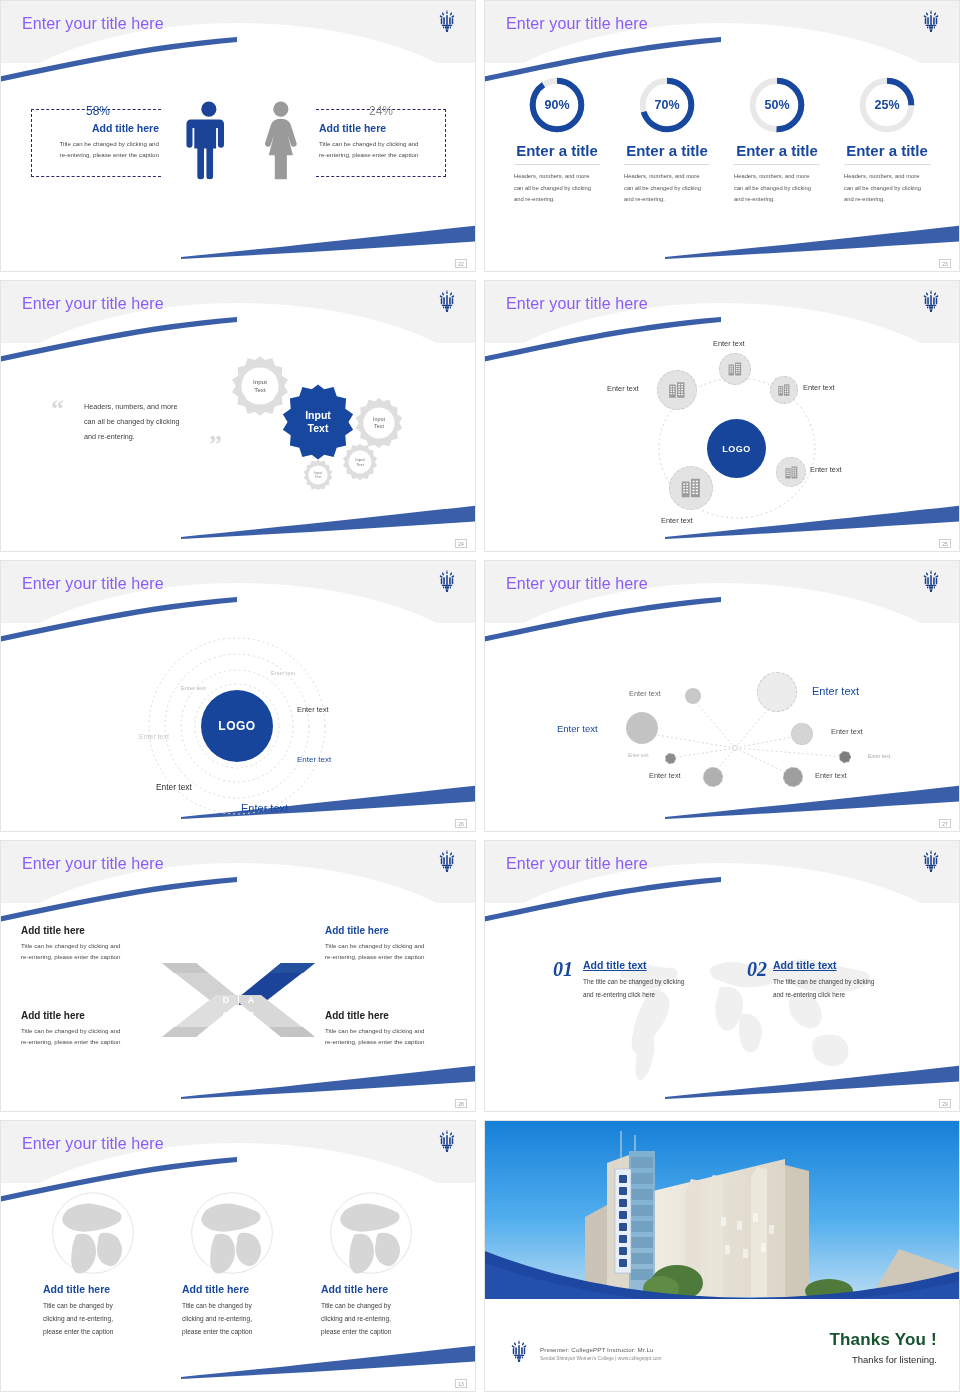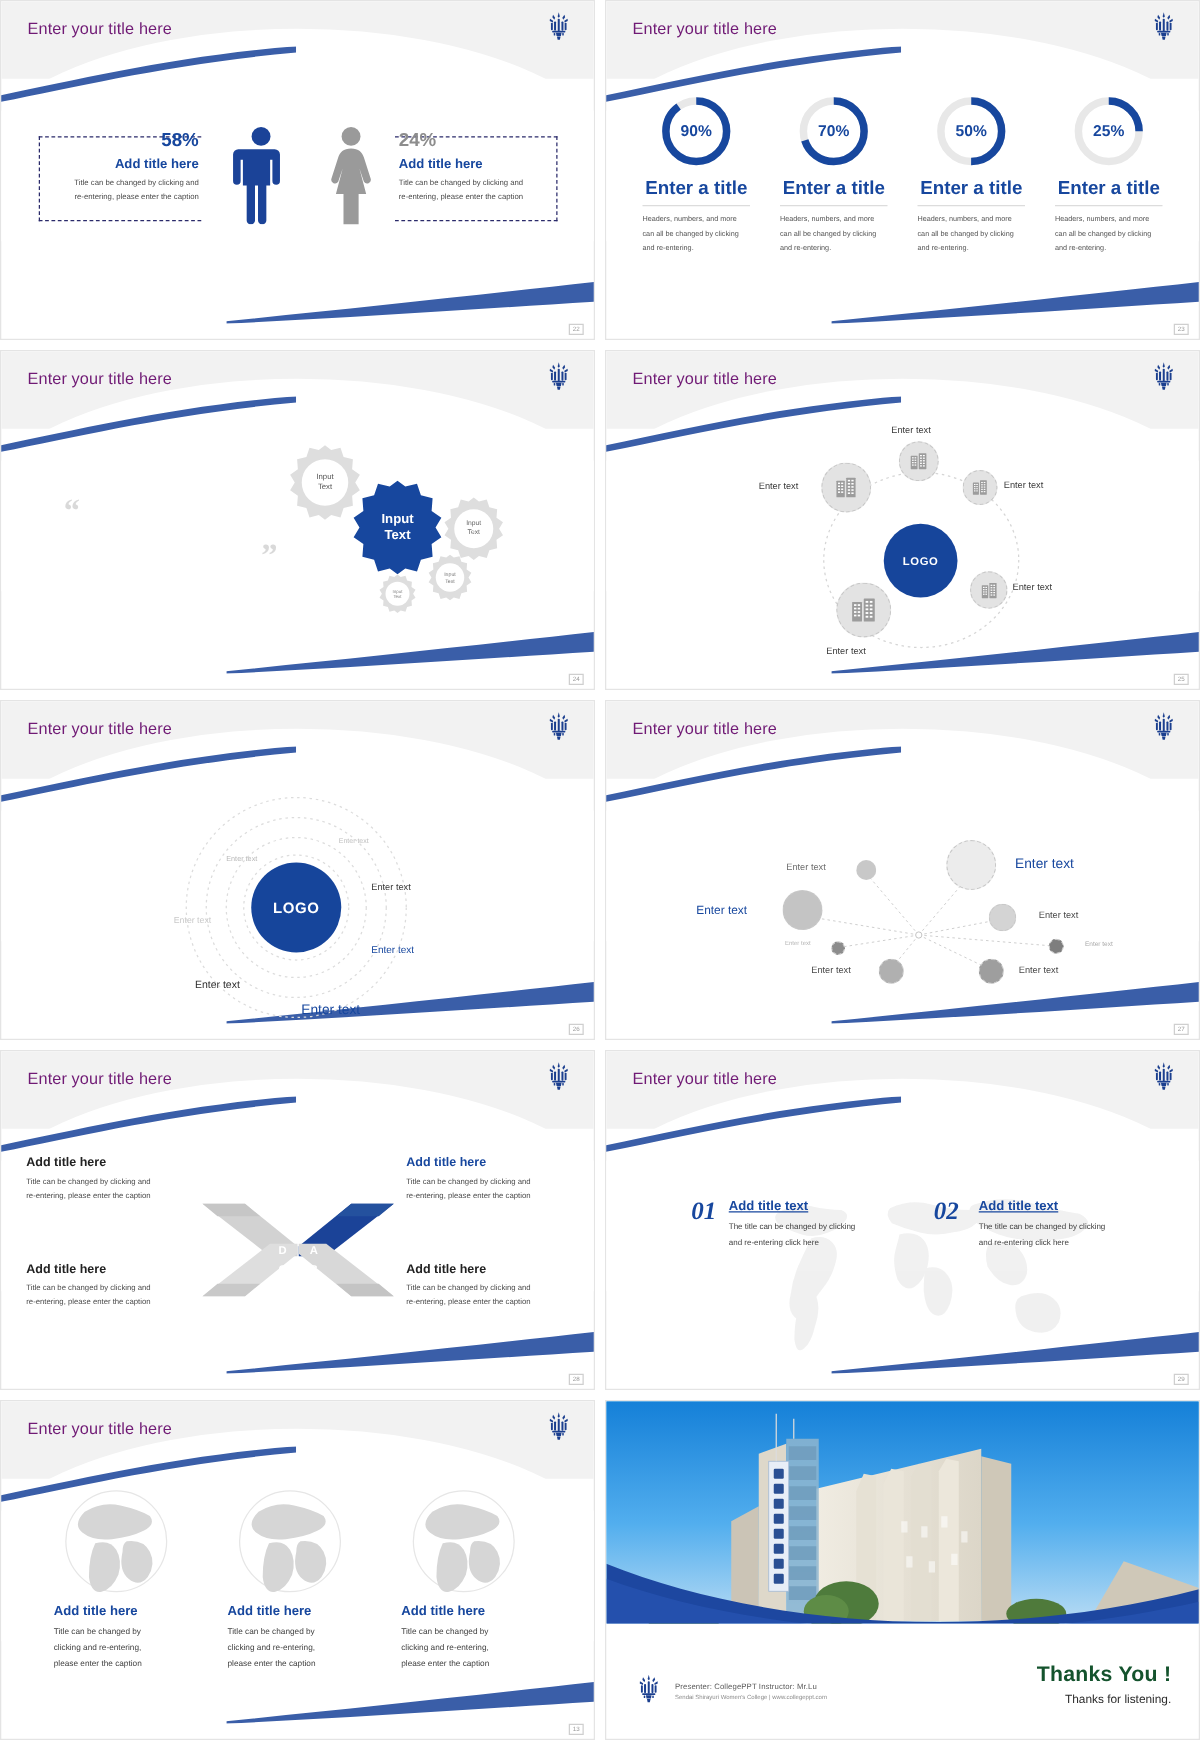--- a/index.html
+++ b/index.html
@@ -45,38 +45,38 @@
   }
   .blue-swoosh-tl svg, .blue-swoosh-br svg { display:block; }
   .blue-swoosh-br {
     position: absolute; right: -6px; bottom: 12px;
     width: 300px; height: 34px;
     overflow: hidden;
     pointer-events: none;
   }
   .slide-title {
     position: absolute; left: 21px; top: 14px;
-    font-size: 13px; color: #701a75; letter-spacing: .1px;
+    font-size: 16px; color: #8b5cf6; letter-spacing: .1px;
     white-space: nowrap;
   }
   .crest {
     position: absolute; right: 18px; top: 8px;
     width: 20px; height: 24px;
   }
   .slide-num {
     position: absolute; right: 8px; bottom: 3px;
     width: 12px; height: 9px;
     border: 1px solid #cfcfcf;
     font-size: 5px; color: #9a9a9a;
     display: flex; align-items: center; justify-content: center;
     background: #fff;
   }
   .body { position: absolute; left:0; top:62px; width:100%; height:210px; }
   .dashbox { position:absolute; border:1px dashed #2a2a6a; }
-  .pct { font-size: 15px; font-weight: bold; line-height:1; }
+  .pct { font-size: 12px; font-weight: normal; line-height:1;text-align:center; }
   .pct.blue { color:#17479e; }
   .pct.grey { color:#8d8d8d; }
   .addtitle { font-size: 10.5px; font-weight: bold; color:#17479e; margin-top:5px;}
   .capt { font-size:6.2px; color:#4a4a4a; line-height:1.75; margin-top:5px; }
 
   
   .donut-row { display:flex; justify-content:space-between; padding: 12px 26px 0 26px; }
   .donut-col { width:92px; display:flex; flex-direction:column; align-items:center; }
   .donut { position:relative; width:60px; height:60px; }
   .donut .dlabel {
@@ -366,20 +366,25 @@
           <path d="M0 32 C100 22 210 10 300 0 L300 16 C205 22 100 29 0 34 Z" fill="#3a5ea8"></path>
         </svg>
     </div>
     <div class="slide-title">Enter your title here</div>
     <svg class="crest">
         <use href="#crest-sym"></use>
       </svg>
 
     <div class="body">
       <div class="quote-mark" style="position:absolute; left:50px; top:56px;">“</div>
+      <div style="position:absolute; left:83px; top:56px; width:128px;">
+        <div class="quote-text">Headers, numbers, and more</div>
+        <div class="quote-text">can all be changed by clicking</div>
+        <div class="quote-text">and re-entering.</div>
+      </div>
       <div class="quote-mark" style="position:absolute; left:208px; top:92px;">”</div>
 
       <div style="position:absolute; left:228px; top:12px; width:62px; height:62px;">
         <svg width="62" height="62" viewBox="0 0 100 100">
             <use href="#gear-sym" fill="#dedede"></use>
             <circle cx="50" cy="50" r="30" fill="#fff"></circle>
           </svg>
         <div style="position:absolute; inset:0; display:flex; flex-direction:column; align-items:center; justify-content:center; font-size:6.2px; color:#555; line-height:1.35;">
           <span>Input</span>
           <span>Text</span>
@@ -691,21 +696,21 @@
 
       <div style="position:absolute; left:68px; top:56px; display:flex; align-items:flex-start; gap:10px;">
         <div class="bignum">01</div>
         <div style="width:140px;">
           <div class="numtitle">Add title text</div>
           <div class="numcapt">The title can be changed by clicking</div>
           <div class="numcapt" style="margin-top:0">and re-entering click here</div>
         </div>
       </div>
 
-      <div style="position:absolute; left:262px; top:56px; display:flex; align-items:flex-start; gap:16px;">
+      <div style="position:absolute; left:262px; top:56px; display:flex; align-items:flex-start; gap:6px;">
         <div class="bignum">02</div>
         <div style="width:140px;">
           <div class="numtitle">Add title text</div>
           <div class="numcapt">The title can be changed by clicking</div>
           <div class="numcapt" style="margin-top:0">and re-entering click here</div>
         </div>
       </div>
     </div>
     <div class="slide-num">29</div>
   </div>

